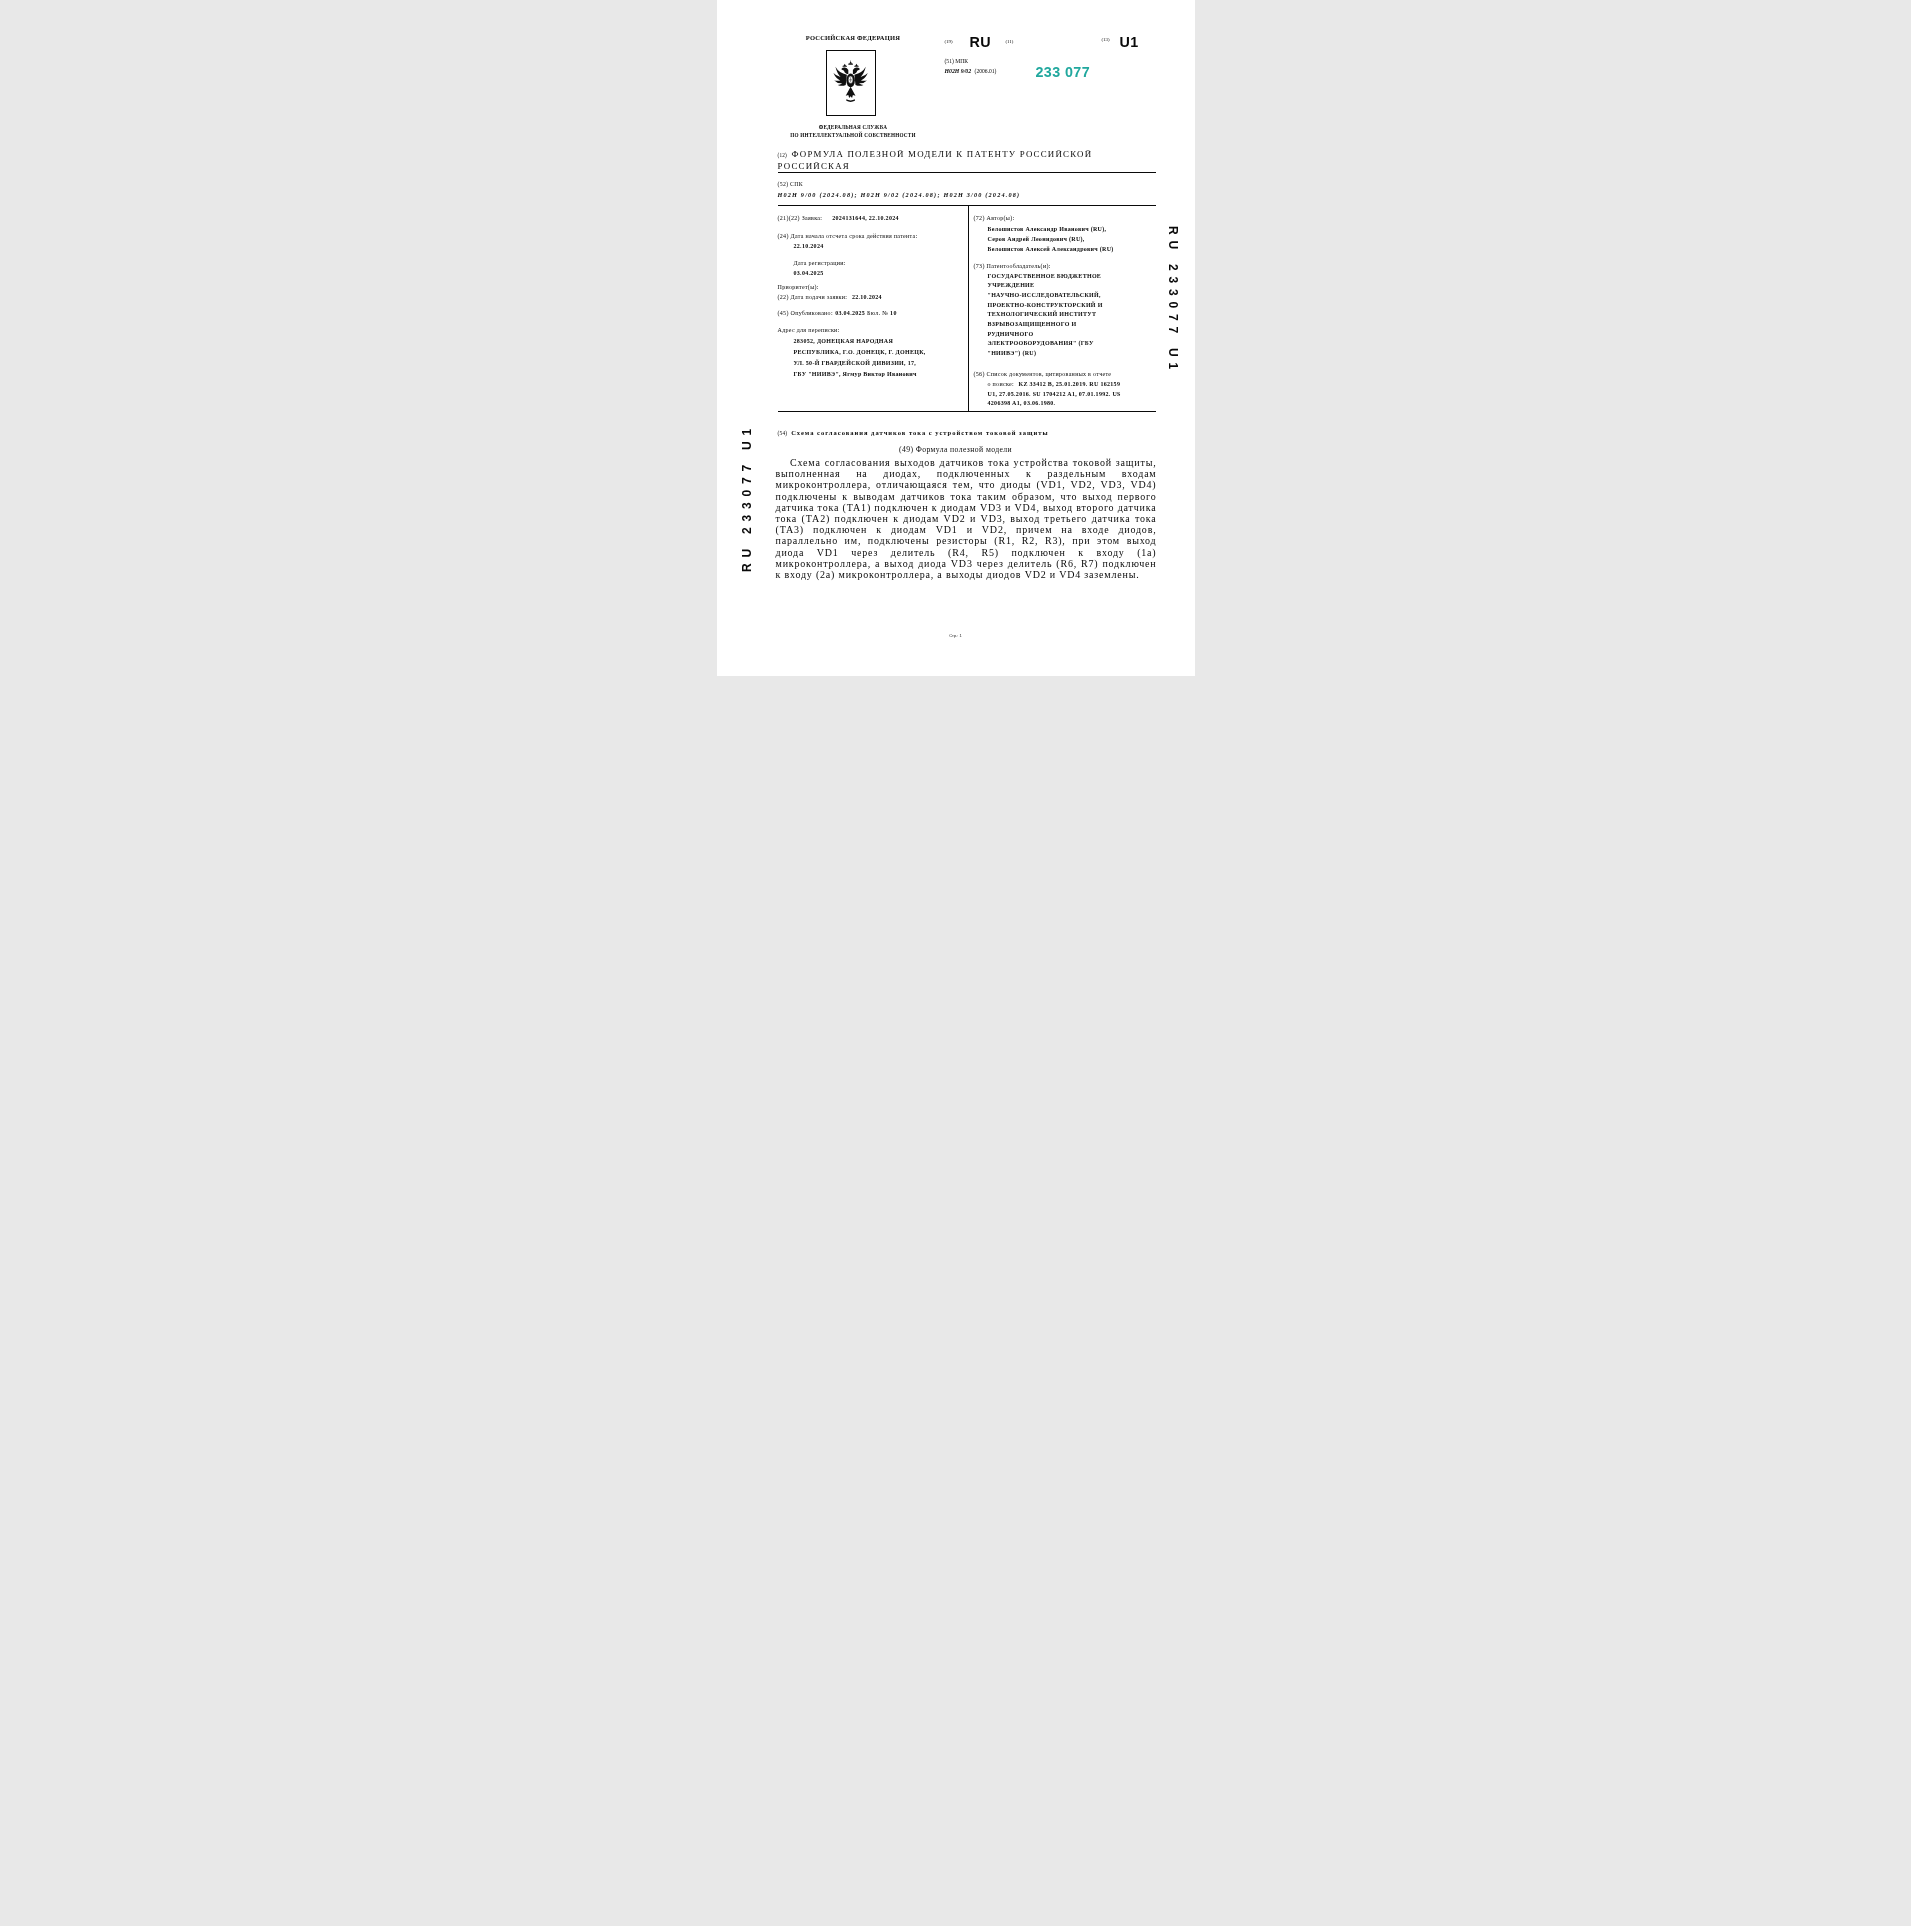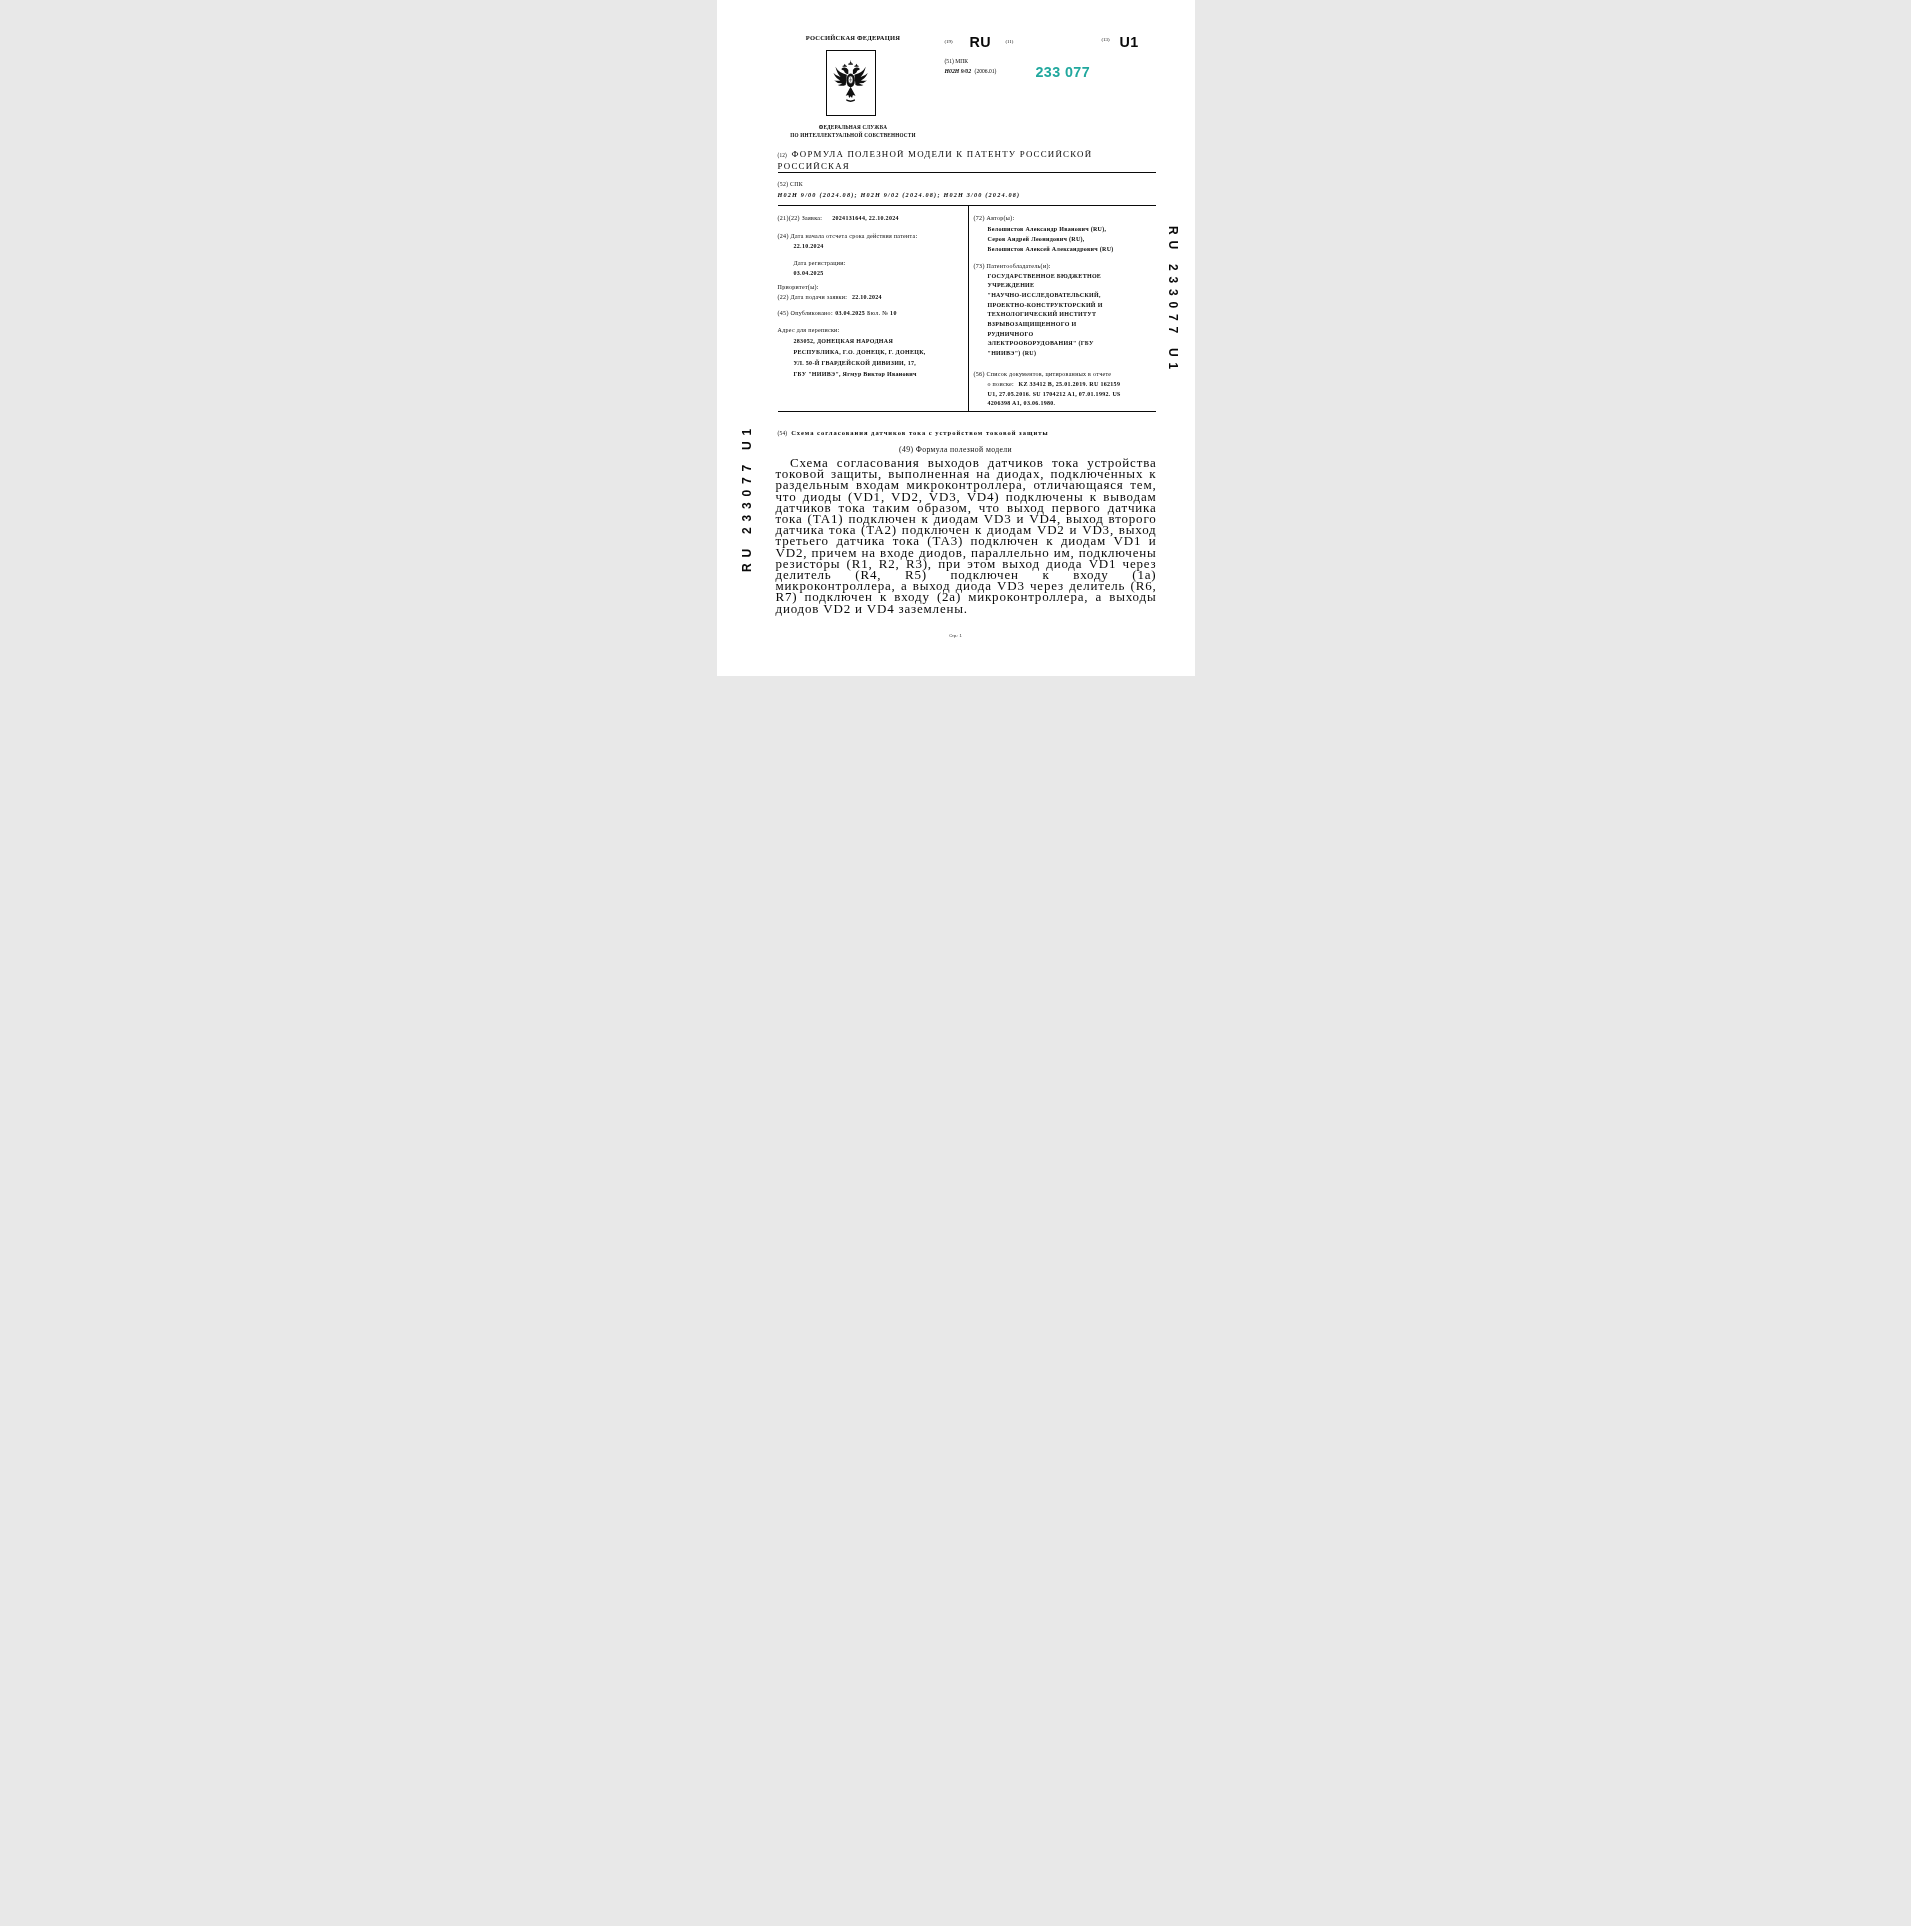--- a/index.html
+++ b/index.html
@@ -38,21 +38,21 @@
   .tablebottom{left:61px;top:411px;width:378px;height:1.2px;}
   .vdivider{left:251px;top:205px;width:0.8px;height:207px;}
   .row{position:absolute;white-space:nowrap;font-size:6px;letter-spacing:0.3px;}
   .gap26{display:inline-block;width:10px;}
   .gap12{display:inline-block;width:4.6px;}
   .gap6{display:inline-block;width:2.3px;}
   
   .t54{left:61px;top:429px;font-size:5.4px;letter-spacing:0.2px;white-space:nowrap;}
   .t54 .tt{font-size:6.5px;font-weight:bold;letter-spacing:1px;margin-left:3.9px;}
   .f57h{left:0;top:445px;width:478px;text-align:center;font-size:7.7px;letter-spacing:0.4px;}
-  .f57{left:59px;top:457px;width:381px;font-size:13px;line-height:11.2px;letter-spacing:0.8px;
+  .f57{left:59px;top:457px;width:381px;font-size:10px;line-height:11.2px;letter-spacing:0.8px;
        text-align:justify;text-indent:14.6px;}
   
   .vside{position:absolute;writing-mode:vertical-rl;text-orientation:mixed;
          font-family:"Liberation Sans",sans-serif;font-weight:bold;font-size:12px;
          letter-spacing:5.8px;white-space:nowrap;}
   .vright{left:449px;top:226px;height:193px;}
   .vleft{left:23px;top:379px;height:193px;transform:rotate(180deg);}
   .footer{left:0;top:633px;width:478px;text-align:center;
           font-family:"Liberation Sans",sans-serif;font-size:4px;color:#222;}
 </style>

